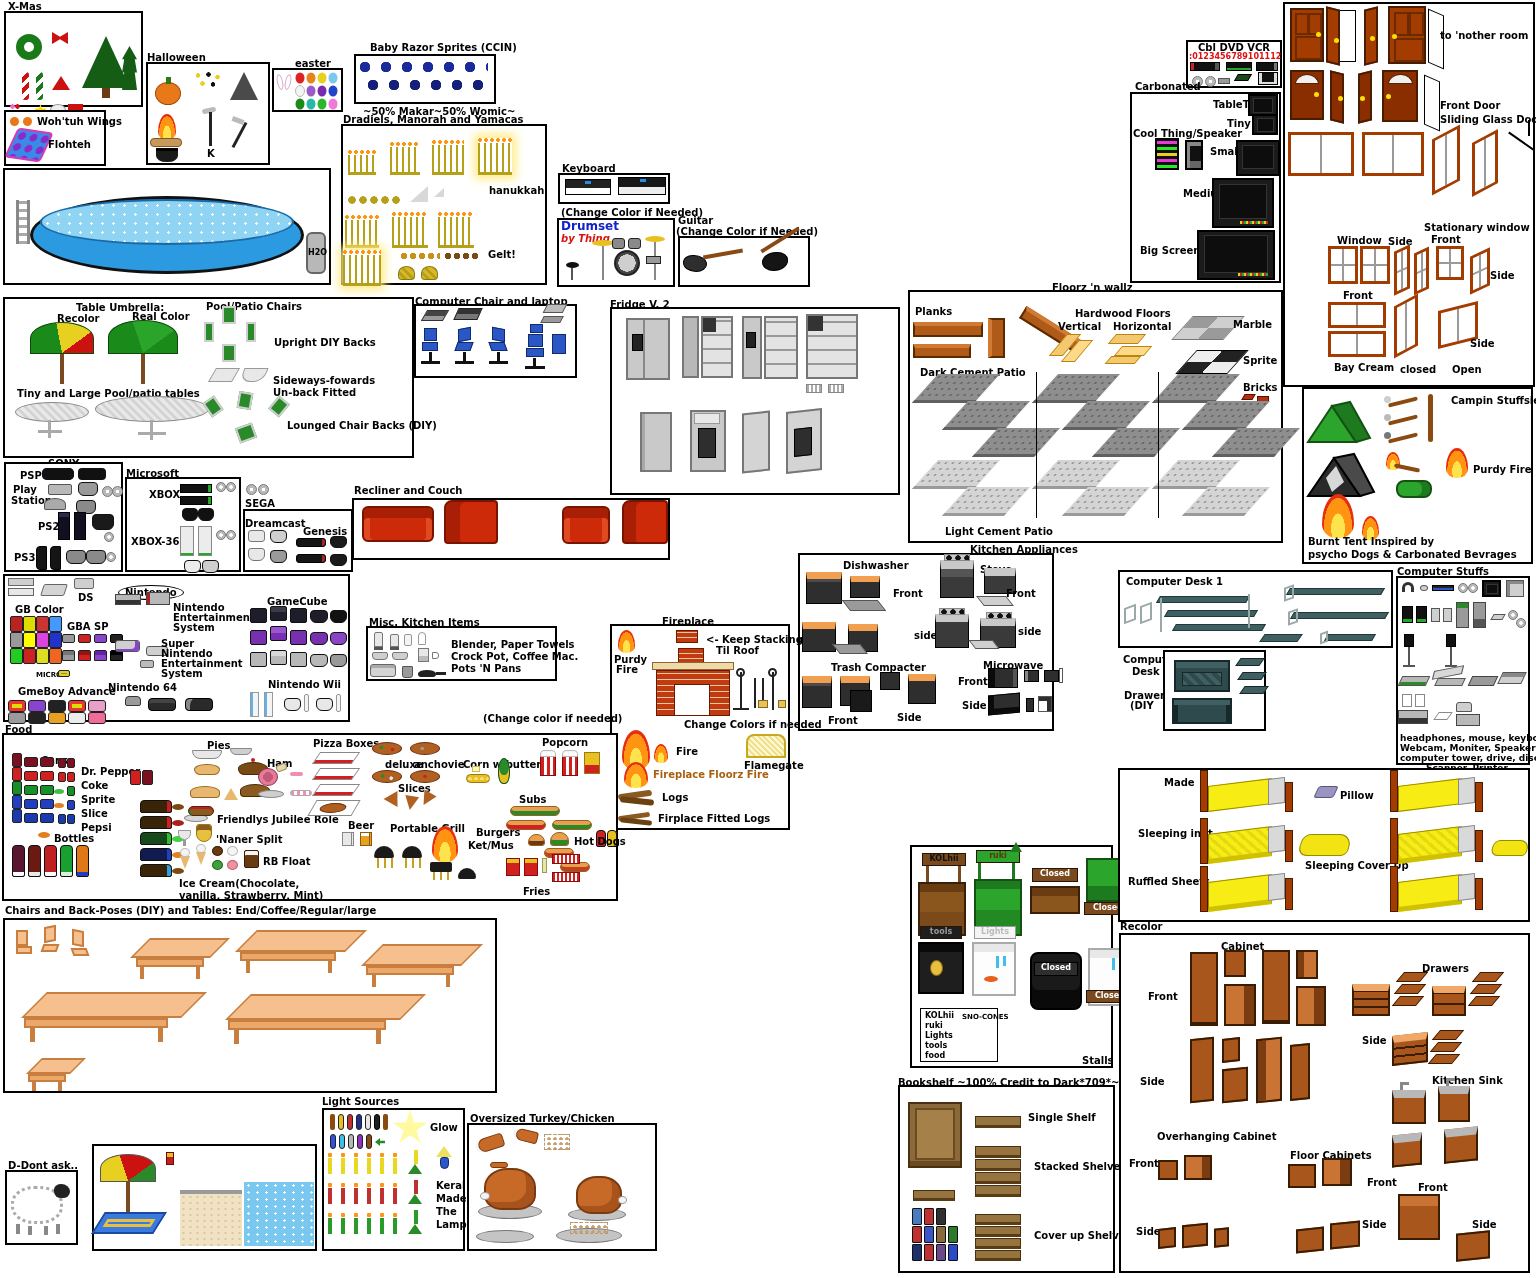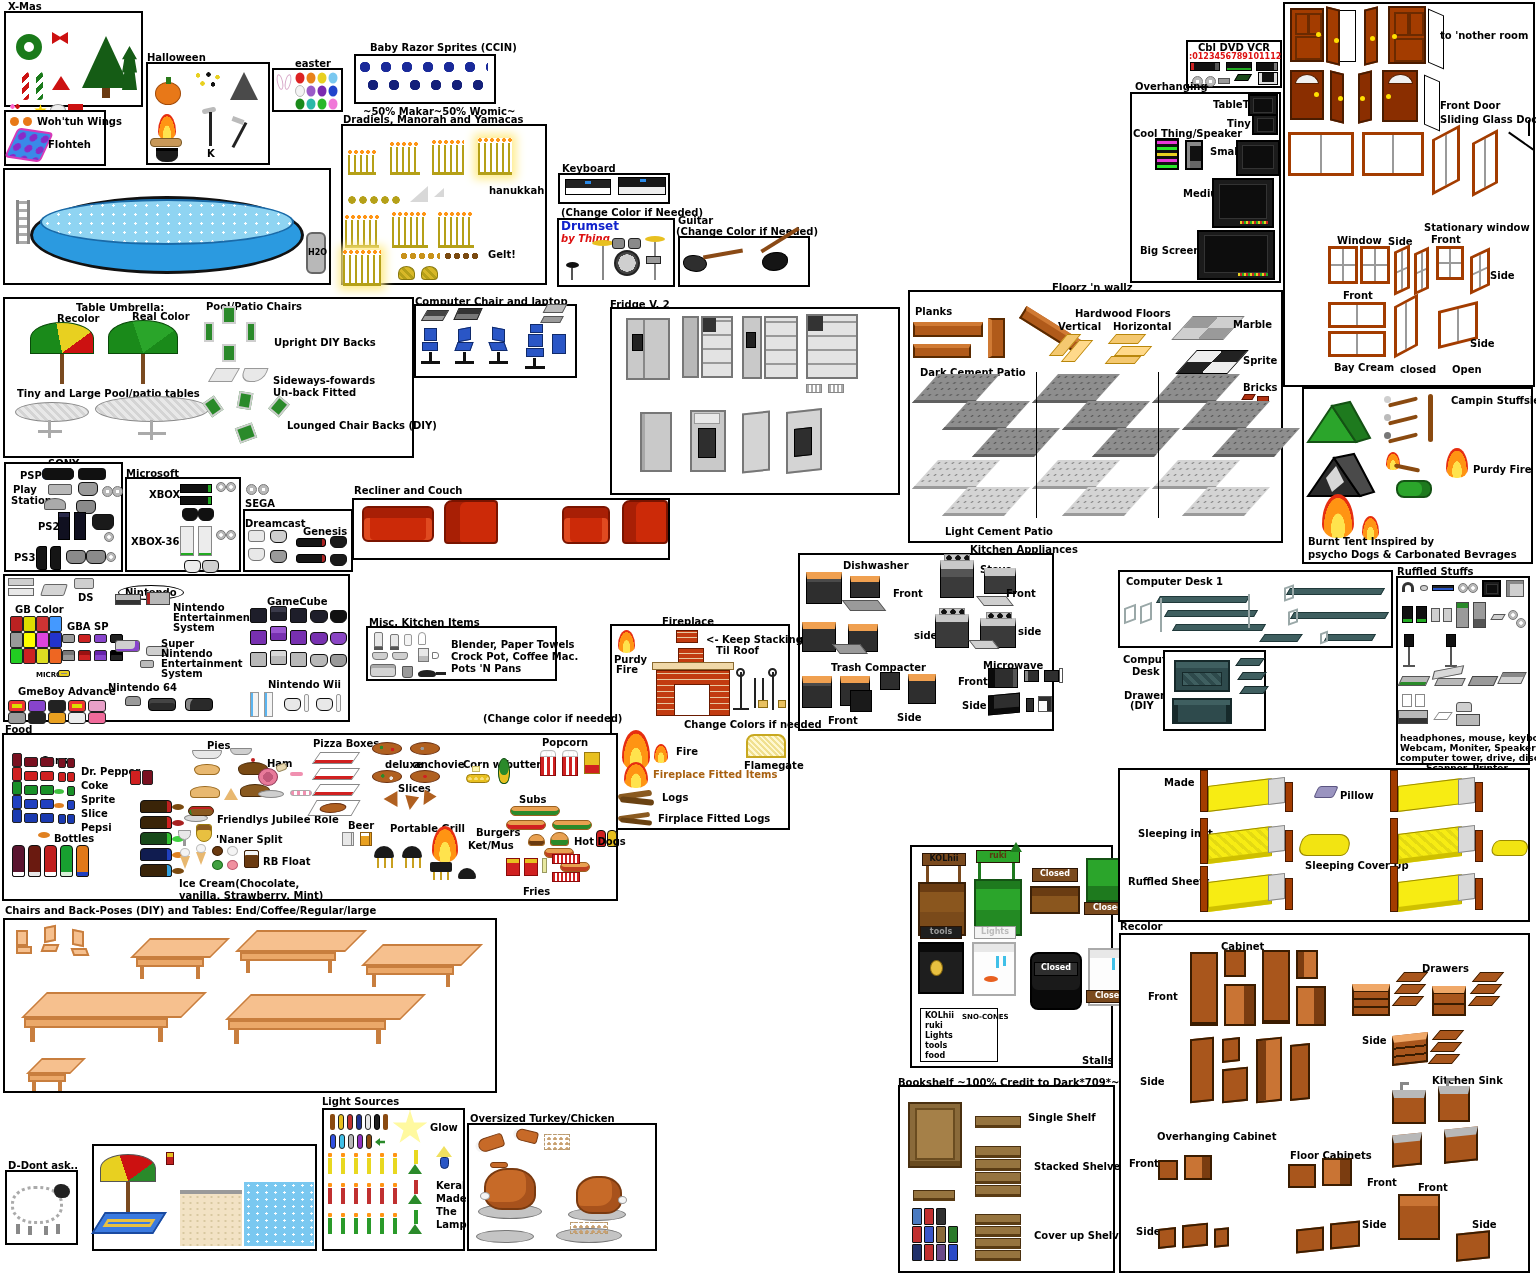--- a/index.html
+++ b/index.html
@@ -171,21 +171,21 @@
 <span class="l sm" style="left:1189px;top:52px;color:#dd1111;font-weight:700">:0123456789101112</span>
 <i class="f" style="left:1190px;top:62px;width:30px;height:9px;background:#111;border:1px solid #000;box-shadow:inset 3px 0 0 #c22,inset -4px 0 0 #555"></i>
 <i class="f" style="left:1226px;top:62px;width:26px;height:9px;background:#111;box-shadow:inset 0 -2px 0 #2a2;border:1px solid #000"></i>
 <i class="f" style="left:1256px;top:62px;width:22px;height:9px;background:#111;border:1px solid #000;box-shadow:inset -3px 0 0 #777"></i>
 <i class="disc" style="left:1192px;top:76px;width:9px;height:9px"></i>
 <i class="disc" style="left:1205px;top:76px;width:9px;height:9px"></i>
 <i class="f" style="left:1218px;top:78px;width:12px;height:6px;background:#999;border:1px solid #555"></i>
 <i class="f" style="left:1236px;top:74px;width:14px;height:7px;background:#1a4a1a;border:1px solid #000;transform:skewX(-30deg)"></i>
 <i class="f" style="left:1258px;top:72px;width:20px;height:13px;background:#111;border:1px solid #000;box-shadow:inset 5px -4px 0 -2px #ddd,inset -5px -4px 0 -2px #ddd"></i>
 
-<span class="l" style="left:1135px;top:81px">Overhanging</span>
+<span class="l" style="left:1135px;top:81px">Carbonated</span>
 <div class="b" style="left:1130px;top:92px;width:151px;height:191px"></div>
 <span class="l" style="left:1213px;top:99px">TableTop</span>
 <i class="tv" style="left:1248px;top:94px;width:30px;height:22px"></i>
 <i class="scr" style="left:1253px;top:98px;width:18px;height:13px"></i>
 <span class="l" style="left:1227px;top:118px">Tiny</span>
 <i class="tv" style="left:1252px;top:114px;width:26px;height:21px"></i>
 <i class="scr" style="left:1257px;top:118px;width:15px;height:12px"></i>
 <span class="l" style="left:1133px;top:128px">Cool Thing/Speaker</span>
 <i class="f" style="left:1155px;top:138px;width:24px;height:32px;background:repeating-linear-gradient(0deg,#2ae82a 0 3px,#111 3px 6px,#e838d8 6px 9px,#111 9px 12px,#e8d020 12px 15px,#111 15px 18px);border:2px solid #000"></i>
 <i class="f" style="left:1185px;top:140px;width:18px;height:30px;background:#111;border:2px solid #000;box-shadow:inset 4px 5px 0 -1px #888,inset 4px -8px 0 -1px #666"></i>
@@ -636,21 +636,21 @@
 <i class="f" style="left:772px;top:672px;width:2px;height:38px;background:#222"></i>
 <i class="f" style="left:768px;top:668px;width:9px;height:9px;border:2px solid #222;border-radius:50%"></i>
 <i class="f" style="left:778px;top:700px;width:8px;height:8px;background:#e8c060;border:1px solid #8a6a10"></i>
 <span class="l" style="left:684px;top:719px">Change Colors if needed</span>
 <i class="flame" style="left:622px;top:730px;width:28px;height:40px"></i>
 <i class="flame" style="left:654px;top:744px;width:14px;height:19px"></i>
 <span class="l" style="left:676px;top:746px">Fire</span>
 <i class="f" style="left:746px;top:734px;width:40px;height:24px;background:repeating-linear-gradient(45deg,#f0e090 0 2px,#fff8d0 2px 4px);border:2px solid #c8a820;border-radius:8px 8px 0 0"></i>
 <span class="l" style="left:744px;top:760px">Flamegate</span>
 <i class="flame" style="left:624px;top:762px;width:24px;height:26px"></i>
-<span class="l" style="left:653px;top:769px;color:#a86010">Fireplace Fitted Items</span>
+<span class="l" style="left:653px;top:769px;color:#a86010">Fireplace Floorz Fire</span>
 <i class="f" style="left:618px;top:792px;width:34px;height:6px;background:#8a5a20;border-radius:3px;transform:rotate(-8deg)"></i>
 <i class="f" style="left:620px;top:798px;width:34px;height:6px;background:#6a4212;border-radius:3px;transform:rotate(6deg)"></i>
 <span class="l" style="left:662px;top:792px">Logs</span>
 <i class="f" style="left:618px;top:814px;width:32px;height:5px;background:#8a5a20;border-radius:3px;transform:rotate(-8deg)"></i>
 <i class="f" style="left:620px;top:819px;width:32px;height:5px;background:#6a4212;border-radius:3px;transform:rotate(6deg)"></i>
 <span class="l" style="left:658px;top:813px">Firplace Fitted Logs</span>
 
 <div class="b" style="left:1118px;top:570px;width:275px;height:78px"></div>
 <span class="l" style="left:1126px;top:576px">Computer Desk 1</span>
 <i class="f" style="left:1124px;top:606px;width:12px;height:16px;border:2px solid #9aa8a8;transform:skewY(-20deg)"></i>
@@ -672,21 +672,21 @@
 <span class="l" style="left:1130px;top:700px">(DIY</span>
 <span class="l" style="left:1124px;top:690px">Drawers)</span>
 <div class="b" style="left:1163px;top:650px;width:103px;height:81px"></div>
 <i class="f" style="left:1174px;top:660px;width:56px;height:32px;background:#2e4a4c;border:2px solid #16292a;box-shadow:inset 0 6px 0 #3f5f60"></i>
 <i class="f" style="left:1182px;top:672px;width:40px;height:14px;background:repeating-linear-gradient(45deg,#3f5f60 0 4px,#2e4a4c 4px 8px);border:1px solid #16292a"></i>
 <i class="f" style="left:1238px;top:658px;width:24px;height:8px;background:#3f5f60;border:1px solid #16292a;transform:skewX(-35deg)"></i>
 <i class="f" style="left:1240px;top:672px;width:24px;height:8px;background:#3f5f60;border:1px solid #16292a;transform:skewX(-35deg)"></i>
 <i class="f" style="left:1242px;top:686px;width:24px;height:8px;background:#3f5f60;border:1px solid #16292a;transform:skewX(-35deg)"></i>
 <i class="f" style="left:1172px;top:698px;width:60px;height:26px;background:#2e4a4c;border:2px solid #16292a;box-shadow:inset 0 5px 0 #3f5f60,inset 20px 0 0 -16px #16292a,inset -20px 0 0 -16px #16292a"></i>
 
-<span class="l" style="left:1397px;top:566px">Ruffled Stuffs</span>
+<span class="l" style="left:1397px;top:566px">Computer Stuffs</span>
 <div class="b" style="left:1396px;top:576px;width:134px;height:189px"></div>
 <i class="f" style="left:1402px;top:582px;width:12px;height:10px;border:3px solid #333;border-bottom:none;border-radius:8px 8px 0 0"></i>
 <i class="f" style="left:1420px;top:585px;width:8px;height:6px;background:#cfcfcf;border:1px solid #555;border-radius:50%"></i>
 <i class="f" style="left:1432px;top:585px;width:22px;height:6px;background:#222;border:1px solid #000;box-shadow:inset 0 -2px 0 #2a56c6"></i>
 <i class="disc" style="left:1458px;top:583px;width:8px;height:8px"></i>
 <i class="disc" style="left:1468px;top:583px;width:8px;height:8px"></i>
 <i class="tv" style="left:1482px;top:580px;width:19px;height:17px"></i>
 <i class="scr" style="left:1486px;top:584px;width:10px;height:8px"></i>
 <i class="f" style="left:1506px;top:580px;width:18px;height:17px;background:#cfcfcf;border:1px solid #555;box-shadow:inset 3px 3px 0 #888"></i>
 <i class="f" style="left:1402px;top:606px;width:11px;height:17px;background:#111;border:1px solid #000;box-shadow:inset 0 -5px 0 -2px #2a2"></i>

